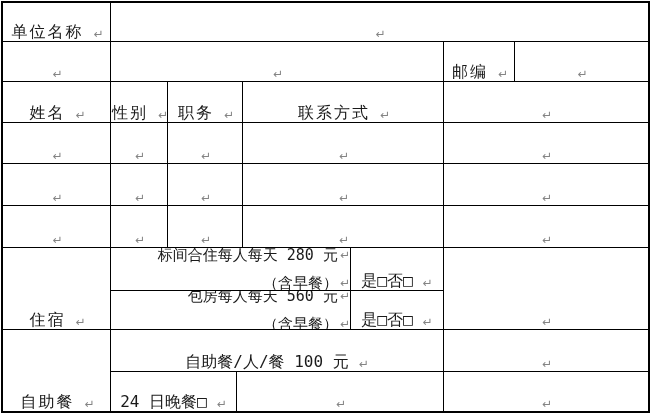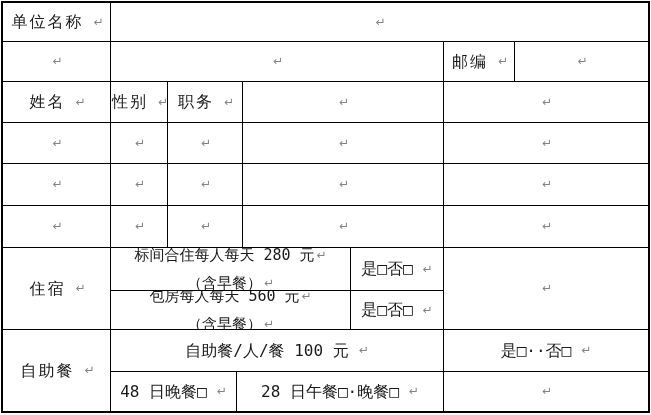--- a/index.html
+++ b/index.html
@@ -16,21 +16,21 @@
     border-top: 2px solid #000;
     border-left: 2px solid #000;
     font-family: "DejaVu Sans Mono", "DejaVu Serif", serif;
     color: #1a1a1a;
   }
   .c {
     box-sizing: border-box;
     border-right: 1px solid #000;
     border-bottom: 1px solid #000;
     display: flex;
-    align-items: center;
+    align-items: flex-end;
     justify-content: center;
     font-size: 16px;
     line-height: 1.2;
     overflow: hidden;
     white-space: nowrap;
     gap: 8px;
   }
   .c.er { border-right-width: 2px; }
   .c.eb { border-bottom-width: 2px; }
   .c.two {
@@ -81,20 +81,21 @@
   </div>
   <div class="c" style="grid-area:3/2/4/3">
     <span class="t sp">性别</span>
     <span class="pm">↵</span>
   </div>
   <div class="c" style="grid-area:3/3/4/5">
     <span class="t sp">职务</span>
     <span class="pm">↵</span>
   </div>
   <div class="c" style="grid-area:3/5/4/7">
+    <span class="t sp">联系方式</span>
     <span class="pm">↵</span>
   </div>
   <div class="c er" style="grid-area:3/7/4/9">
     <span class="pm">↵</span>
   </div>
 
   <div class="c" style="grid-area:4/1/5/2">
       <span class="pm">↵</span>
     </div>
   <div class="c" style="grid-area:4/2/5/3">
@@ -180,28 +181,26 @@
 
   <div class="c eb" style="grid-area:9/1/11/2">
     <span class="t sp">自助餐</span>
     <span class="pm">↵</span>
   </div>
   <div class="c" style="grid-area:9/2/10/7">
     <span class="t">自助餐/人/餐 100 元</span>
     <span class="pm">↵</span>
   </div>
   <div class="c er" style="grid-area:9/7/10/9">
-    <span class="t">是□··否□</span>
     <span class="pm">↵</span>
   </div>
   <div class="c eb" style="grid-area:10/2/11/4">
-    <span class="t">48 日晚餐□</span>
+    <span class="t">24 日晚餐□</span>
     <span class="pm">↵</span>
   </div>
   <div class="c eb" style="grid-area:10/4/11/7">
-    <span class="t">28 日午餐□·晚餐□</span>
     <span class="pm">↵</span>
   </div>
   <div class="c er eb" style="grid-area:10/7/11/9">
     <span class="pm">↵</span>
   </div>
 
 </div>
 
 </body></html>

